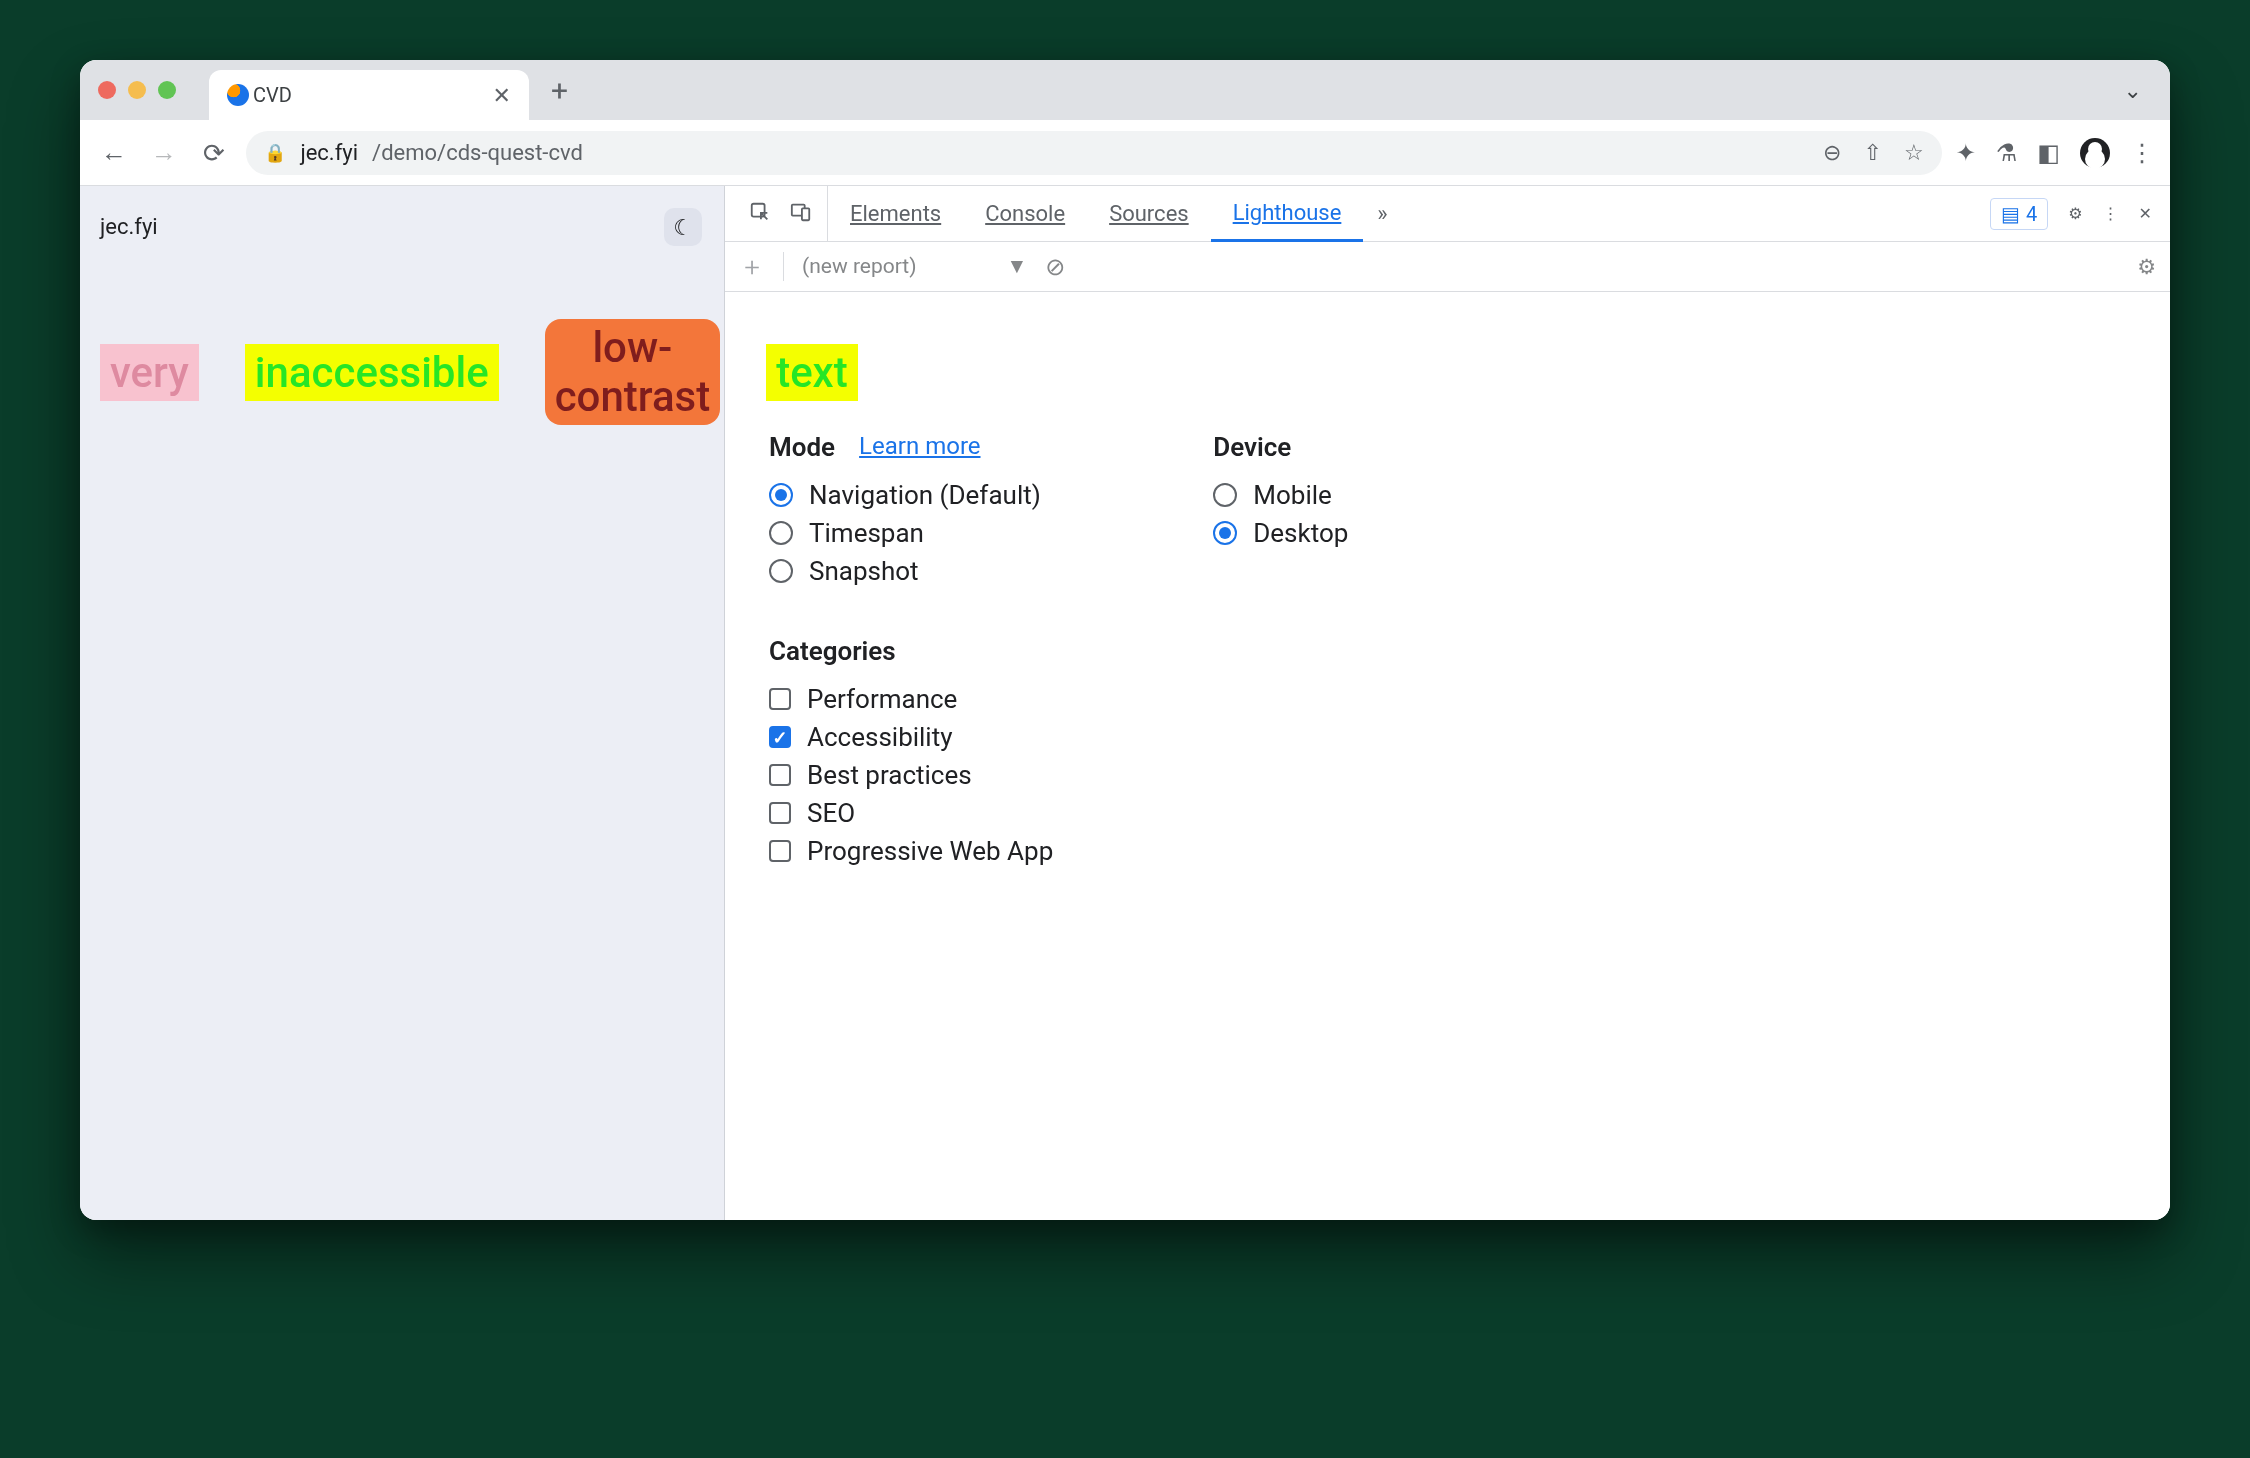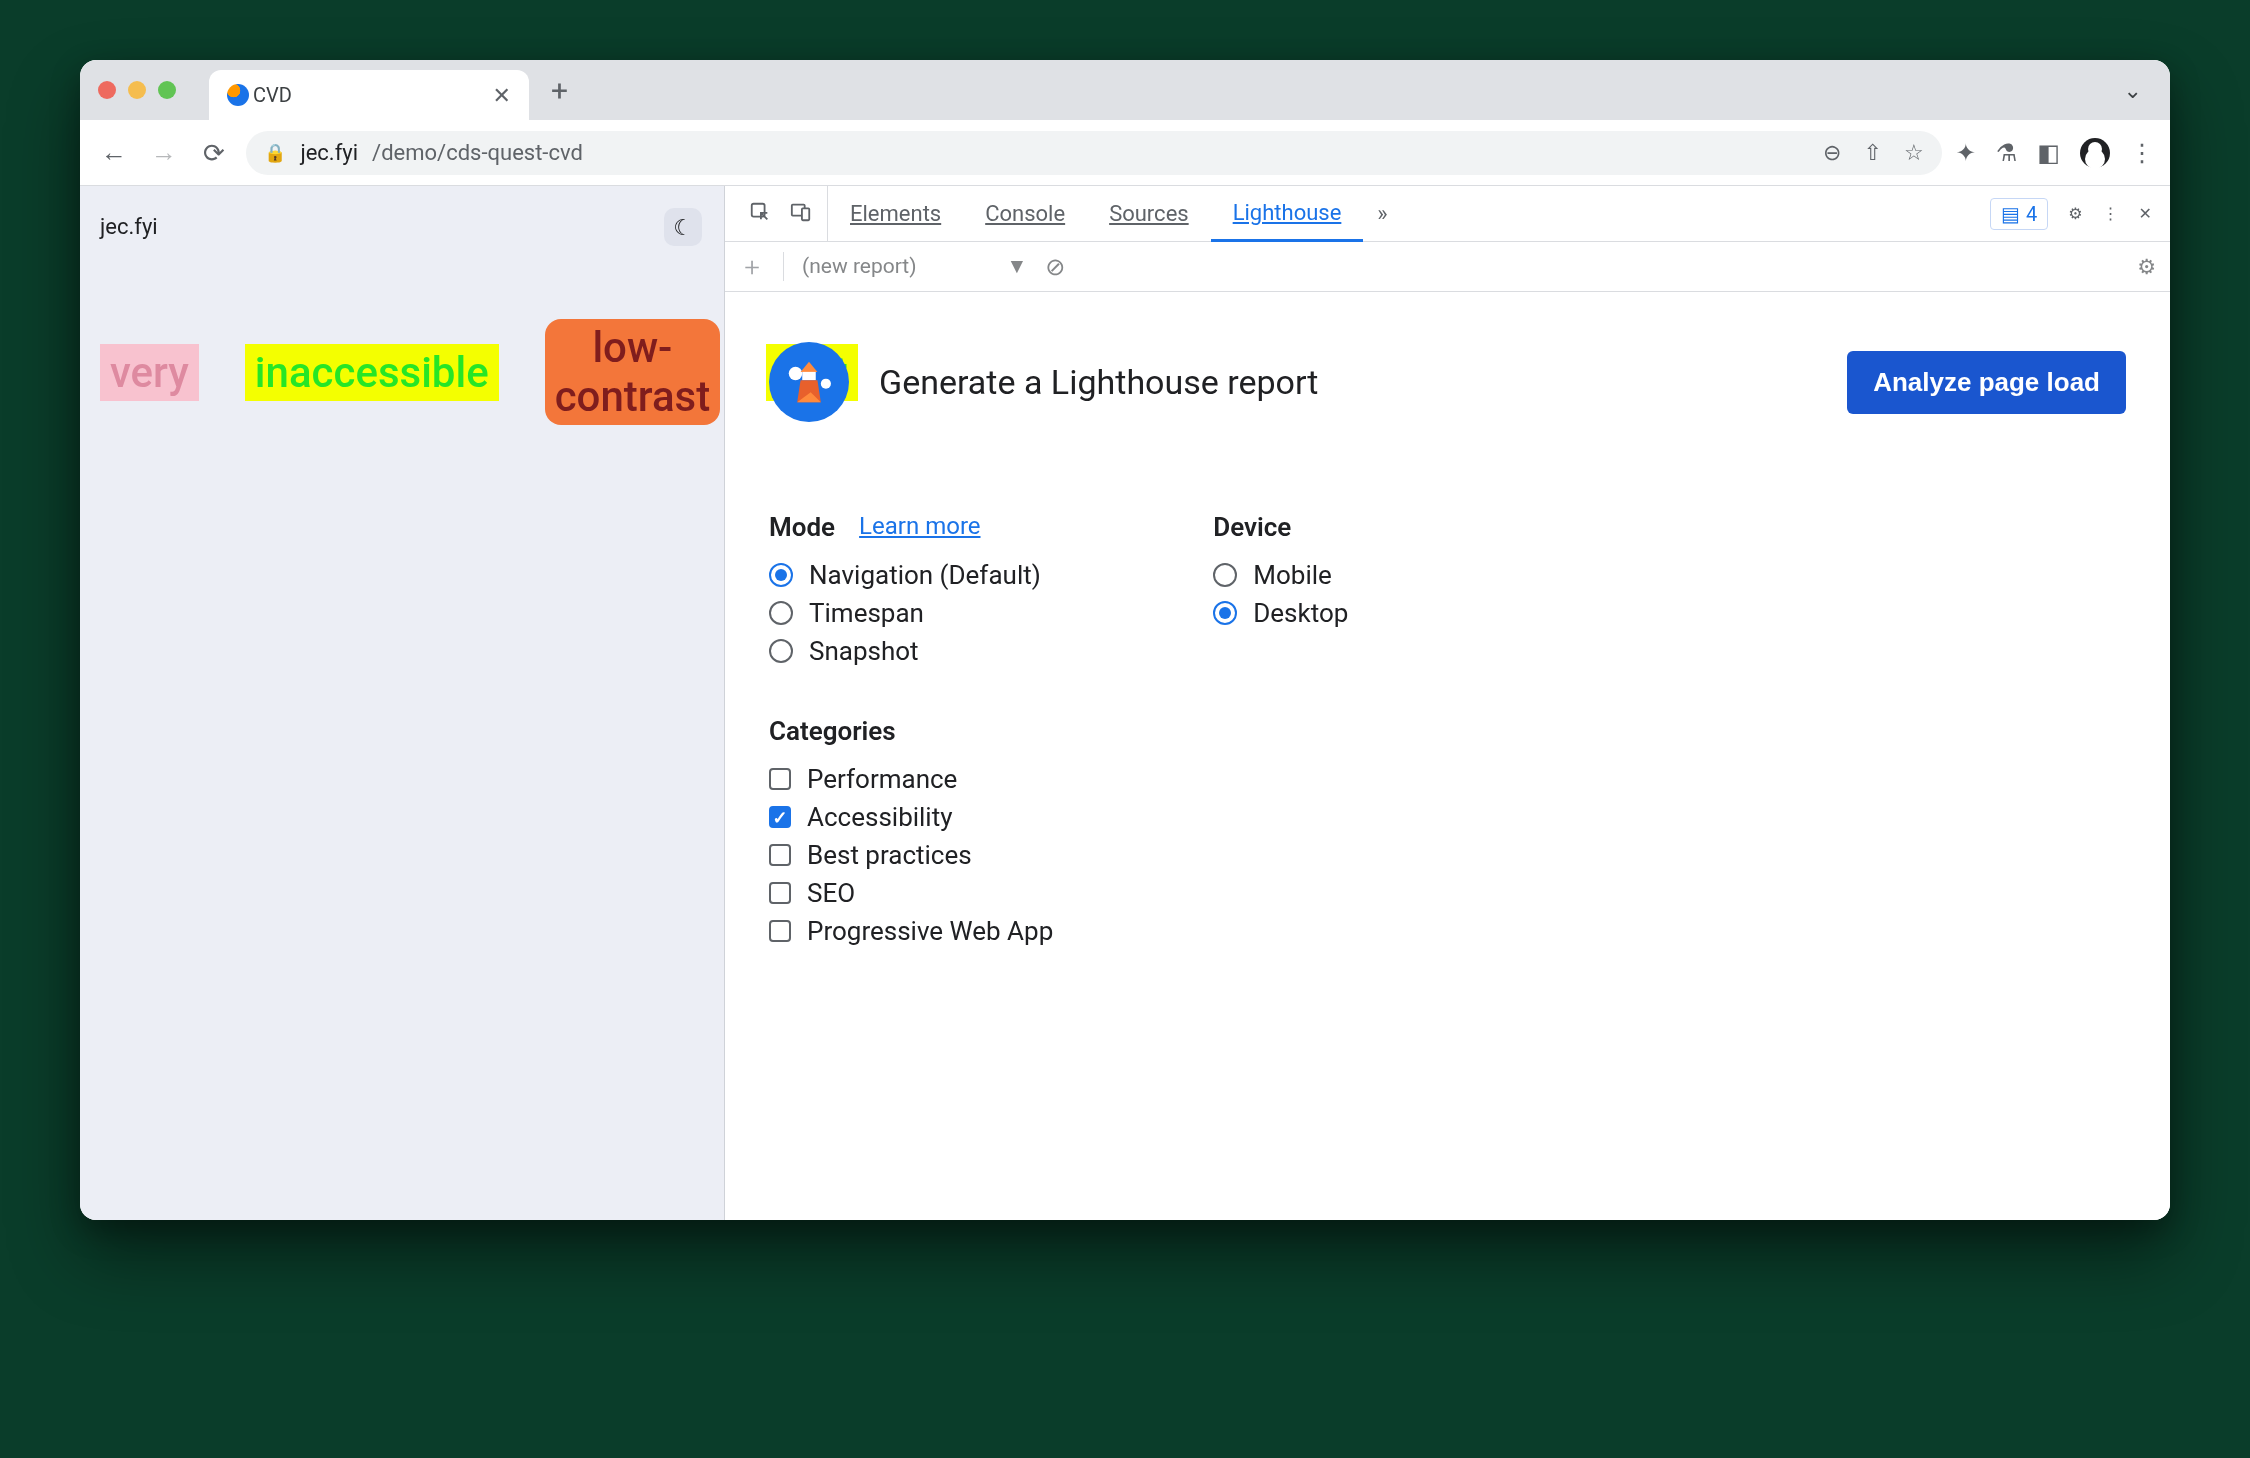--- a/index.html
+++ b/index.html
@@ -220,34 +220,20 @@
         <span style="border-left:1px solid #dadce0;height:60%"></span>
         <span class="dropdown">
           <span>(new report)</span>
           <span>▼</span>
         </span>
         <span class="nope">⊘</span>
         <span class="gear">⚙</span>
       </div>
 
       <div class="lh-body">
-        <div class="lh-header">
-          <div class="lh-logo">
-            <svg viewBox="0 0 64 64">
-                <circle cx="16" cy="22" r="8" fill="#fff"></circle>
-                <circle cx="52" cy="34" r="6" fill="#fff"></circle>
-                <polygon points="32,8 22,20 42,20" fill="#ff8a3c"></polygon>
-                <rect x="24" y="20" width="16" height="10" fill="#fff"></rect>
-                <polygon points="22,30 42,30 46,56 18,56" fill="#e8602c"></polygon>
-                <polygon points="18,56 46,56 34,44" fill="#ff8a3c"></polygon>
-              </svg>
-          </div>
-          <div class="lh-title">Generate a Lighthouse report</div>
-          <button class="analyze-btn">Analyze page load</button>
-        </div>
 
         <div class="lh-grid">
           <div class="col">
             <div class="section-h">
               <span>Mode</span>
               <a class="learn-link">Learn more</a>
             </div>
             <label class="radio-row">
               <span class="radio checked"></span>
               <span>Navigation (Default)</span>

